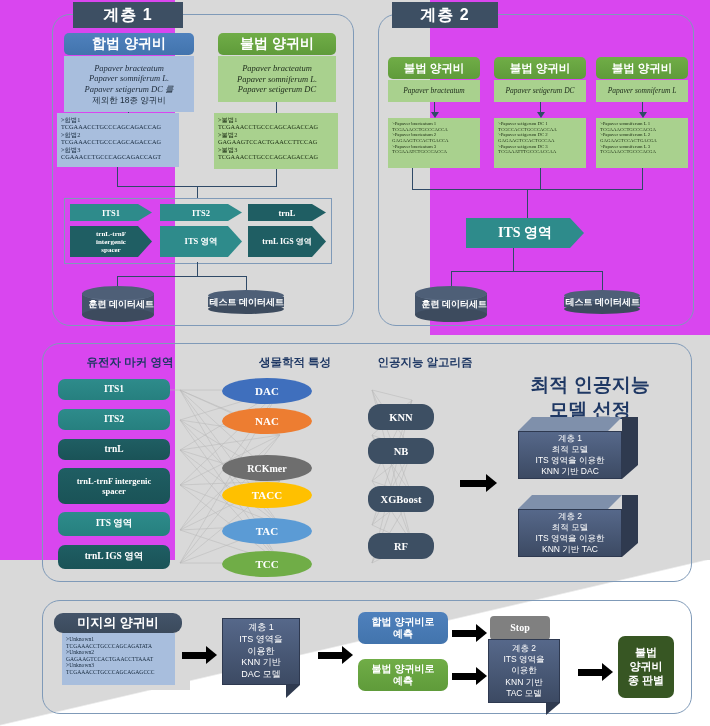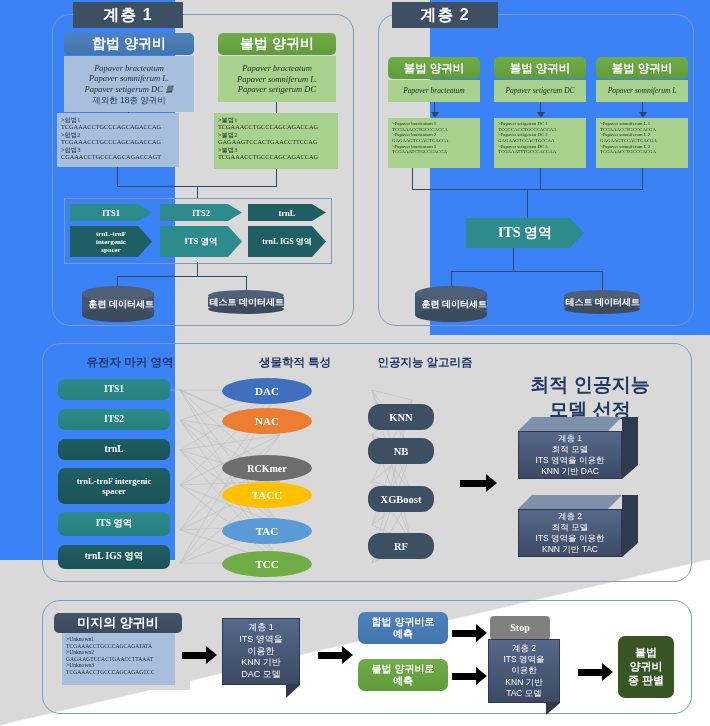--- a/index.html
+++ b/index.html
@@ -1,17 +1,17 @@
 <!DOCTYPE html>
 <html><head>
 <meta charset="utf-8">
 <style>
   html,body{margin:0;padding:0;background:#ffffff;}
   body{font-family:"Liberation Sans","DejaVu Sans",sans-serif;}
-  #stage{position:relative;width:710px;height:726px;overflow:hidden;background:#3b82f6;}
+  #stage{position:relative;width:710px;height:726px;overflow:hidden;background:#d946ef;}
 
   
   .wash{position:absolute;background:#d9d9d9;z-index:0;pointer-events:none;}
   .wash2{position:absolute;z-index:0;pointer-events:none;}
 
   
   .panel{position:absolute;border:1.4px solid #7f9ab8;border-radius:18px;background:transparent;z-index:2;}
 
   
   .tab{position:absolute;background:#3d4f63;color:#fff;font-weight:bold;font-size:16px;
@@ -316,21 +316,21 @@
     <div class="top" style="left:0;top:0;width:104px;height:14px;clip-path:polygon(14px 0,104px 0,90px 14px,0 14px);"></div>
     <div class="side" style="right:0;top:0;width:16px;height:62px;clip-path:polygon(0 0,16px 0,16px 48px,0 62px);"></div>
     <div class="front" style="width:104px;height:48px;font-size:8.5px;white-space:pre;">계층 2
 최적 모델
 ITS 영역을 이용한
 KNN 기반 TAC</div>
   </div>
 
   <div class="panel" style="left:42px;top:600px;width:648px;height:112px;"></div>
 
-  <div class="hdr dark" style="left:54px;top:613px;width:128px;height:20px;font-size:13px;">미지의 양귀비</div>
+  <div class="hdr dark" style="left:54px;top:613px;width:128px;height:20px;font-size:13px;border-radius:9px;">미지의 양귀비</div>
   <div class="seq blue" style="left:62px;top:633px;width:113px;height:52px;font-size:5.6px;white-space:pre;">&gt;Unknown1
 TCGAAACCTGCCCAGCAGATATA
 &gt;Unknown2
 GAGAAGTCCACTGAACCTTAAAT
 &gt;Unknown3
 TCGAAACCTGCCCAGCAGAGCCC</div>
 
   <div class="barrow" style="left:182px;top:646px;">
     <div class="shaft" style="width:24px;"></div>
     <div class="head"></div>

